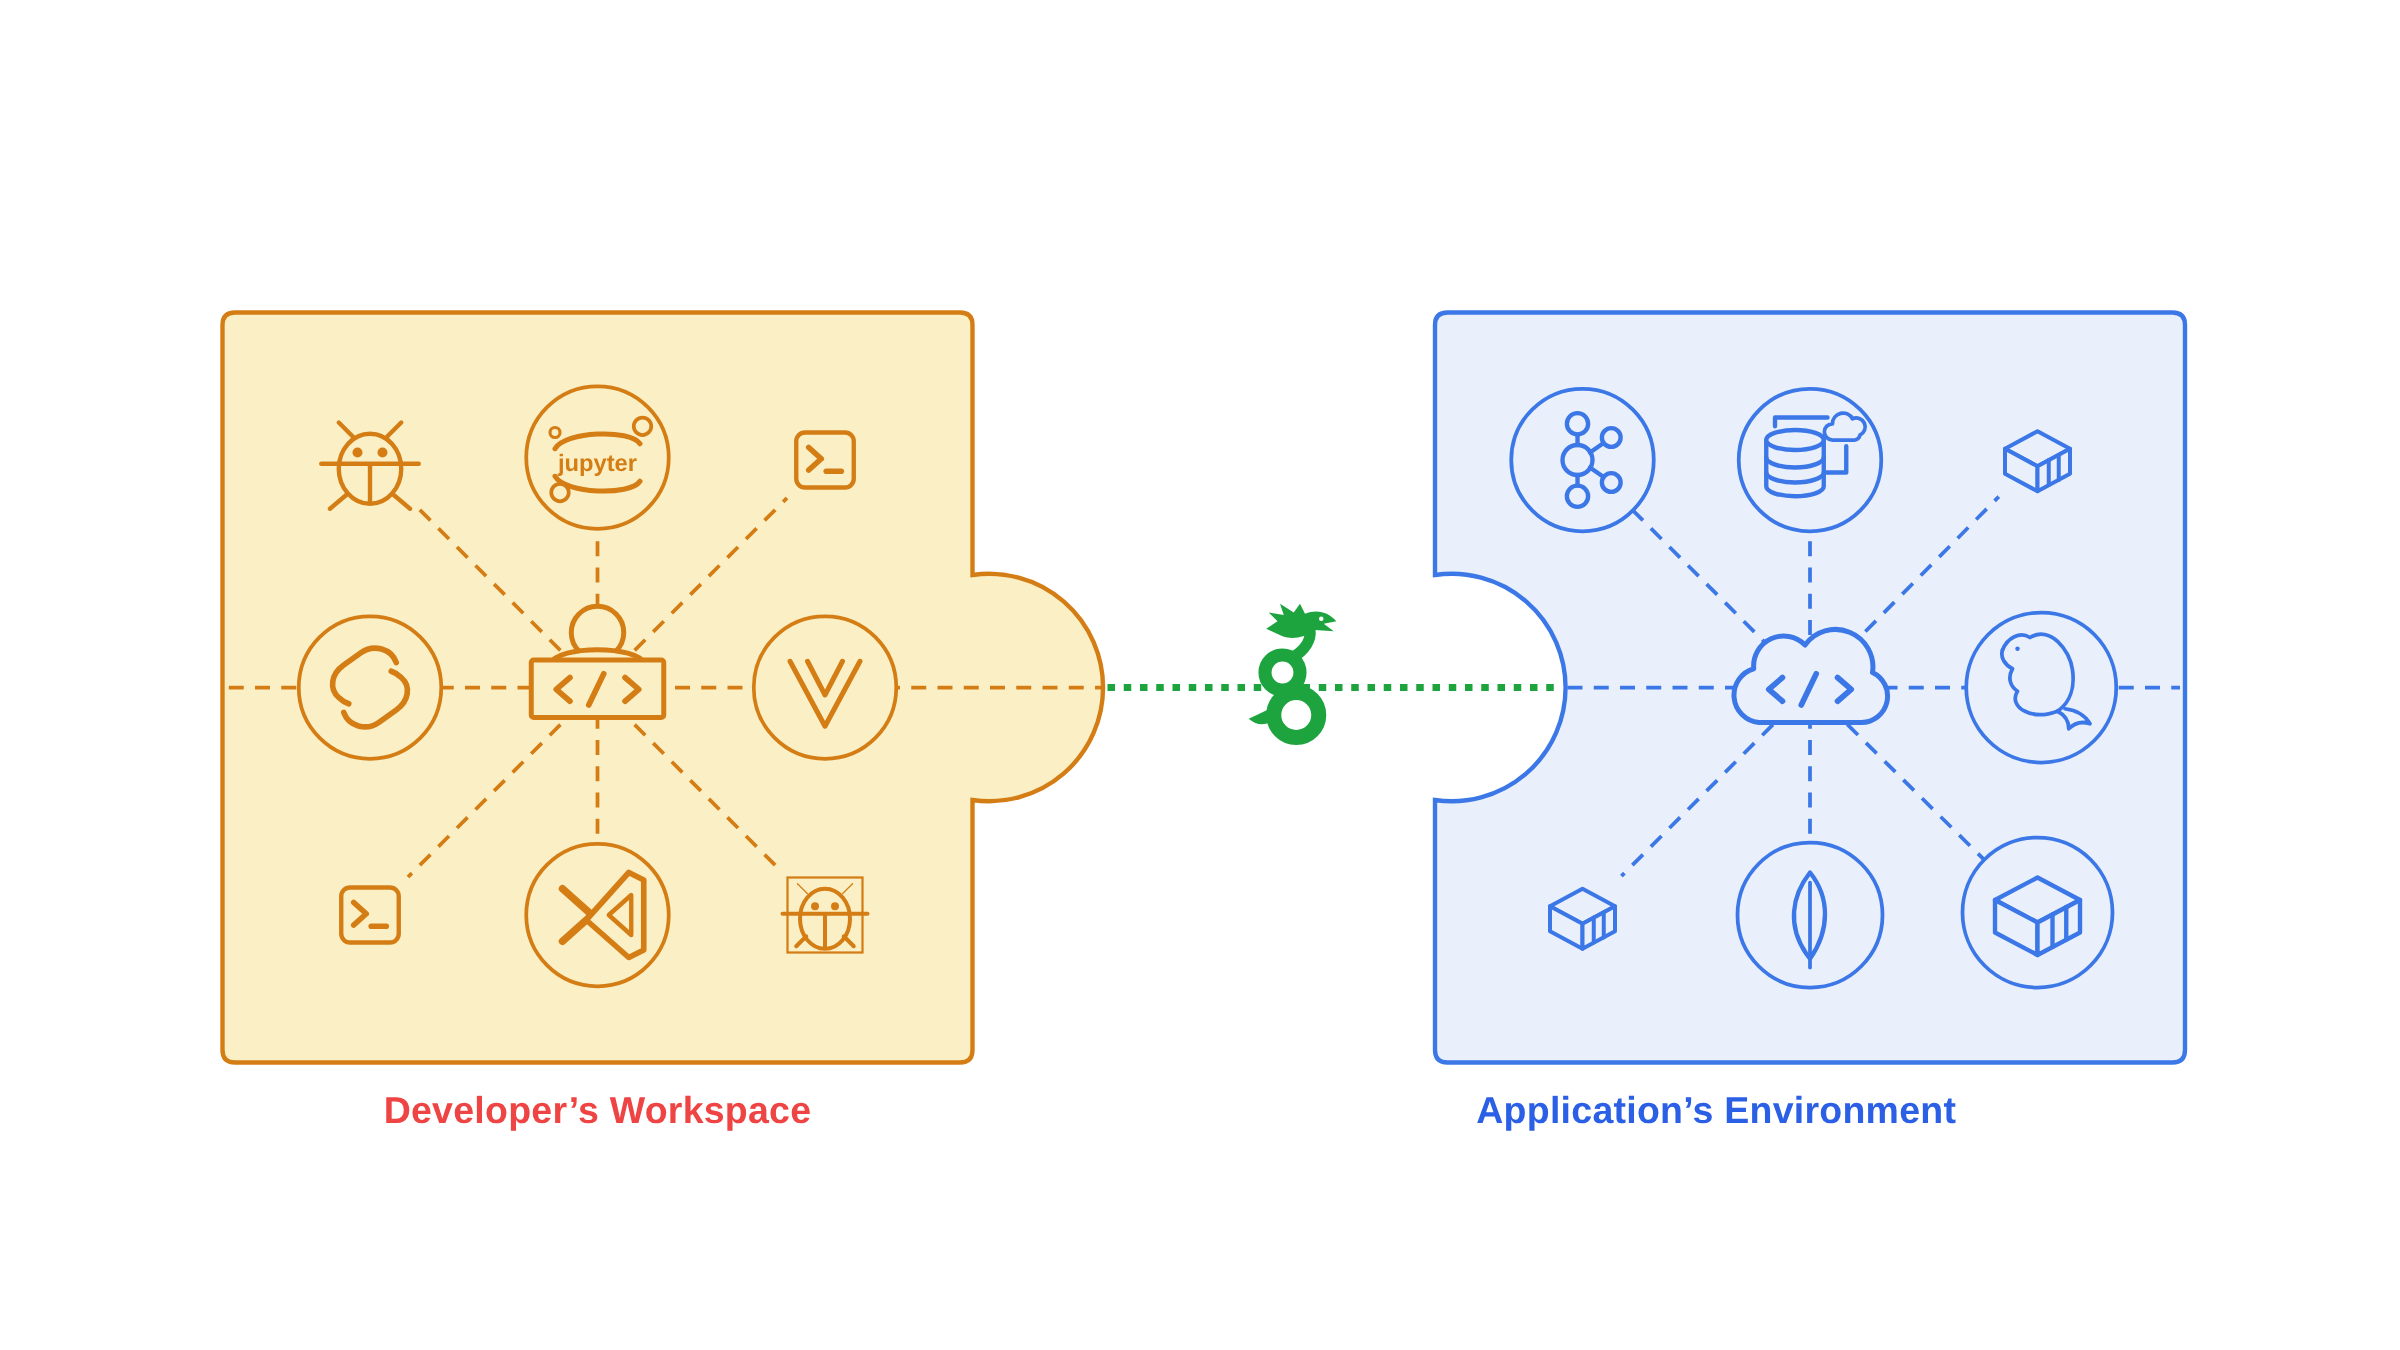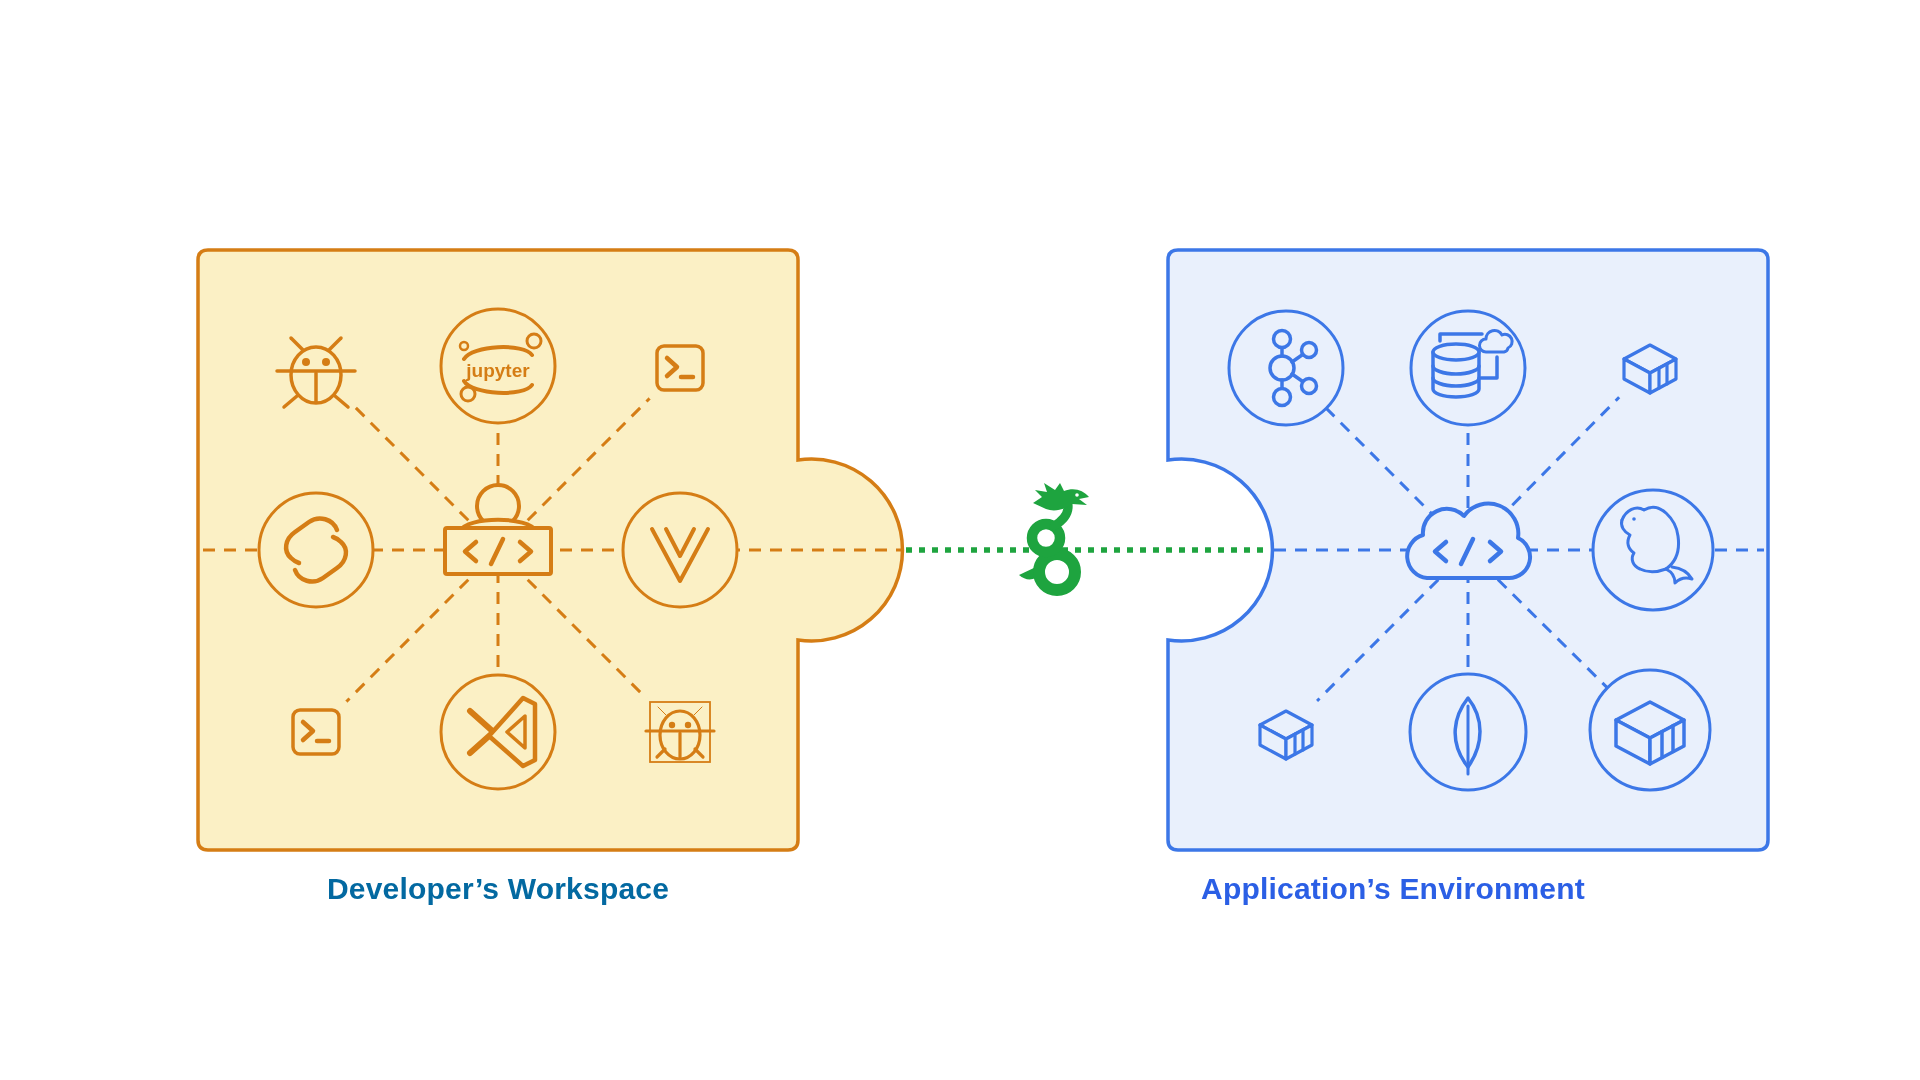--- a/index.html
+++ b/index.html
@@ -1,22 +1,22 @@
 <!DOCTYPE html>
 <html><head>
 <meta charset="utf-8">
 <style>
   html,body{margin:0;padding:0;background:#ffffff;}
   body{width:1920px;height:1080px;position:relative;overflow:hidden;
        font-family:"Liberation Sans",sans-serif;}
-  .stage{position:absolute;inset:0;margin-left:20px;}
+  .stage{position:absolute;inset:0;}
   .stage svg{position:absolute;left:0;top:0;}
   .panel-label{position:absolute;top:872px;transform:translateX(-50%);
        font-size:30px;font-weight:700;letter-spacing:.2px;white-space:nowrap;}
-  .panel-label.orange{left:478px;color:#0369a1;}
+  .panel-label.orange{left:478px;color:#ef4444;}
   .panel-label.blue{left:1373px;color:#2B5FE5;}
 </style>
 </head>
 <body>
 
 <div class="stage">
 <svg width="1920" height="1080" viewBox="0 0 1920 1080">
 
   <path d="M 188 250 H 768 Q 778 250 778 260 V 460 A 91 91 0 1 1 778 640 V 840 Q 778 850 768 850 H 188 Q 178 850 178 840 V 260 Q 178 250 188 250 Z" fill="#FBF0C5" stroke="#D57D15" stroke-width="3.5"></path>
 

